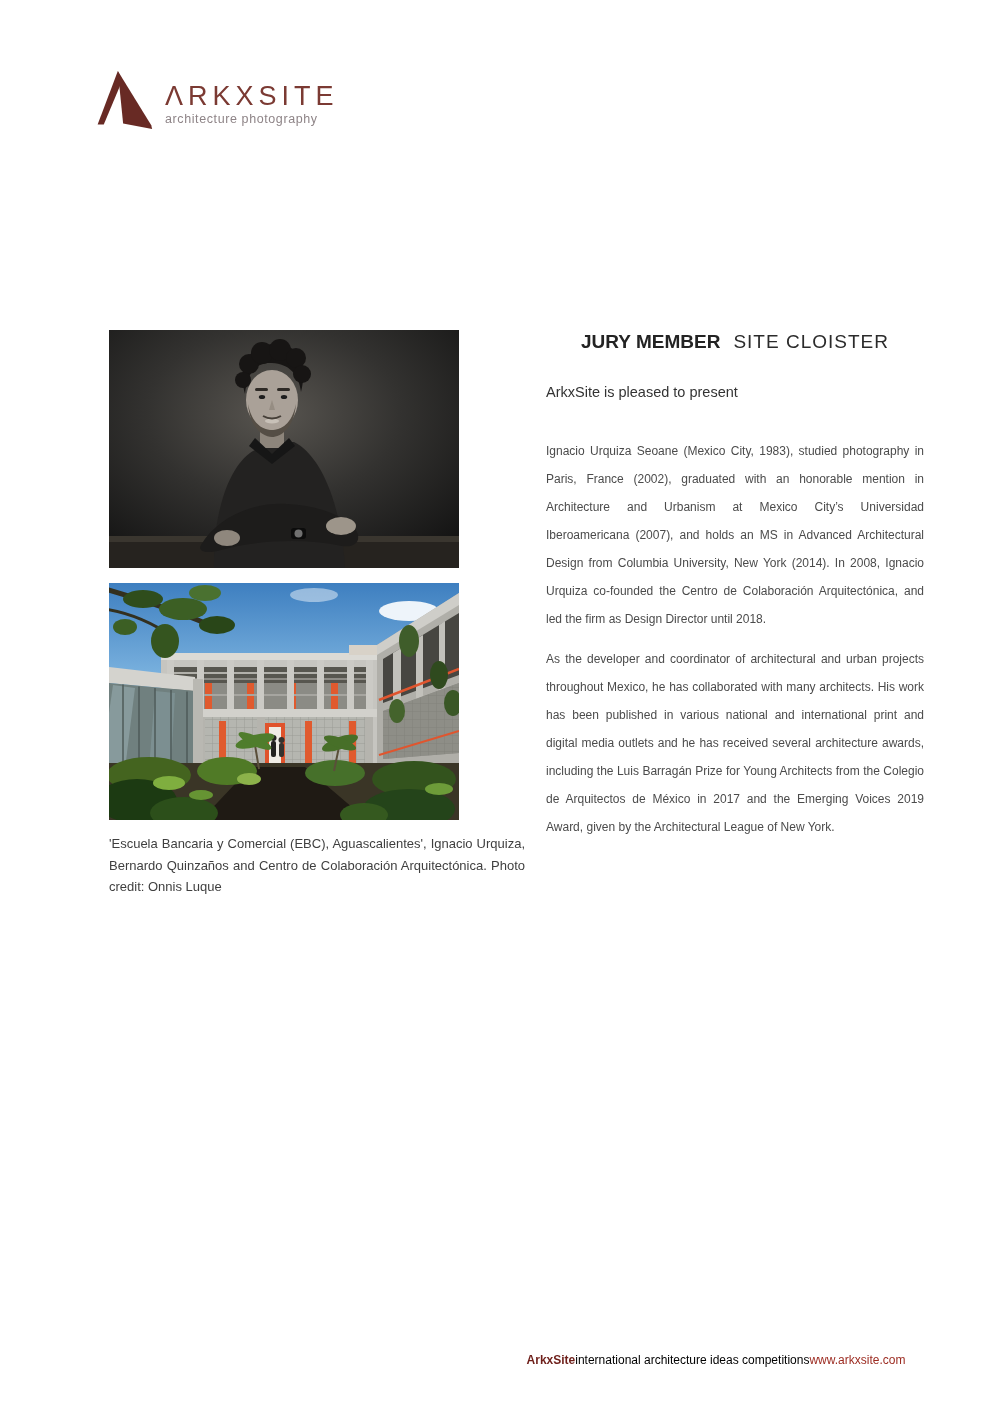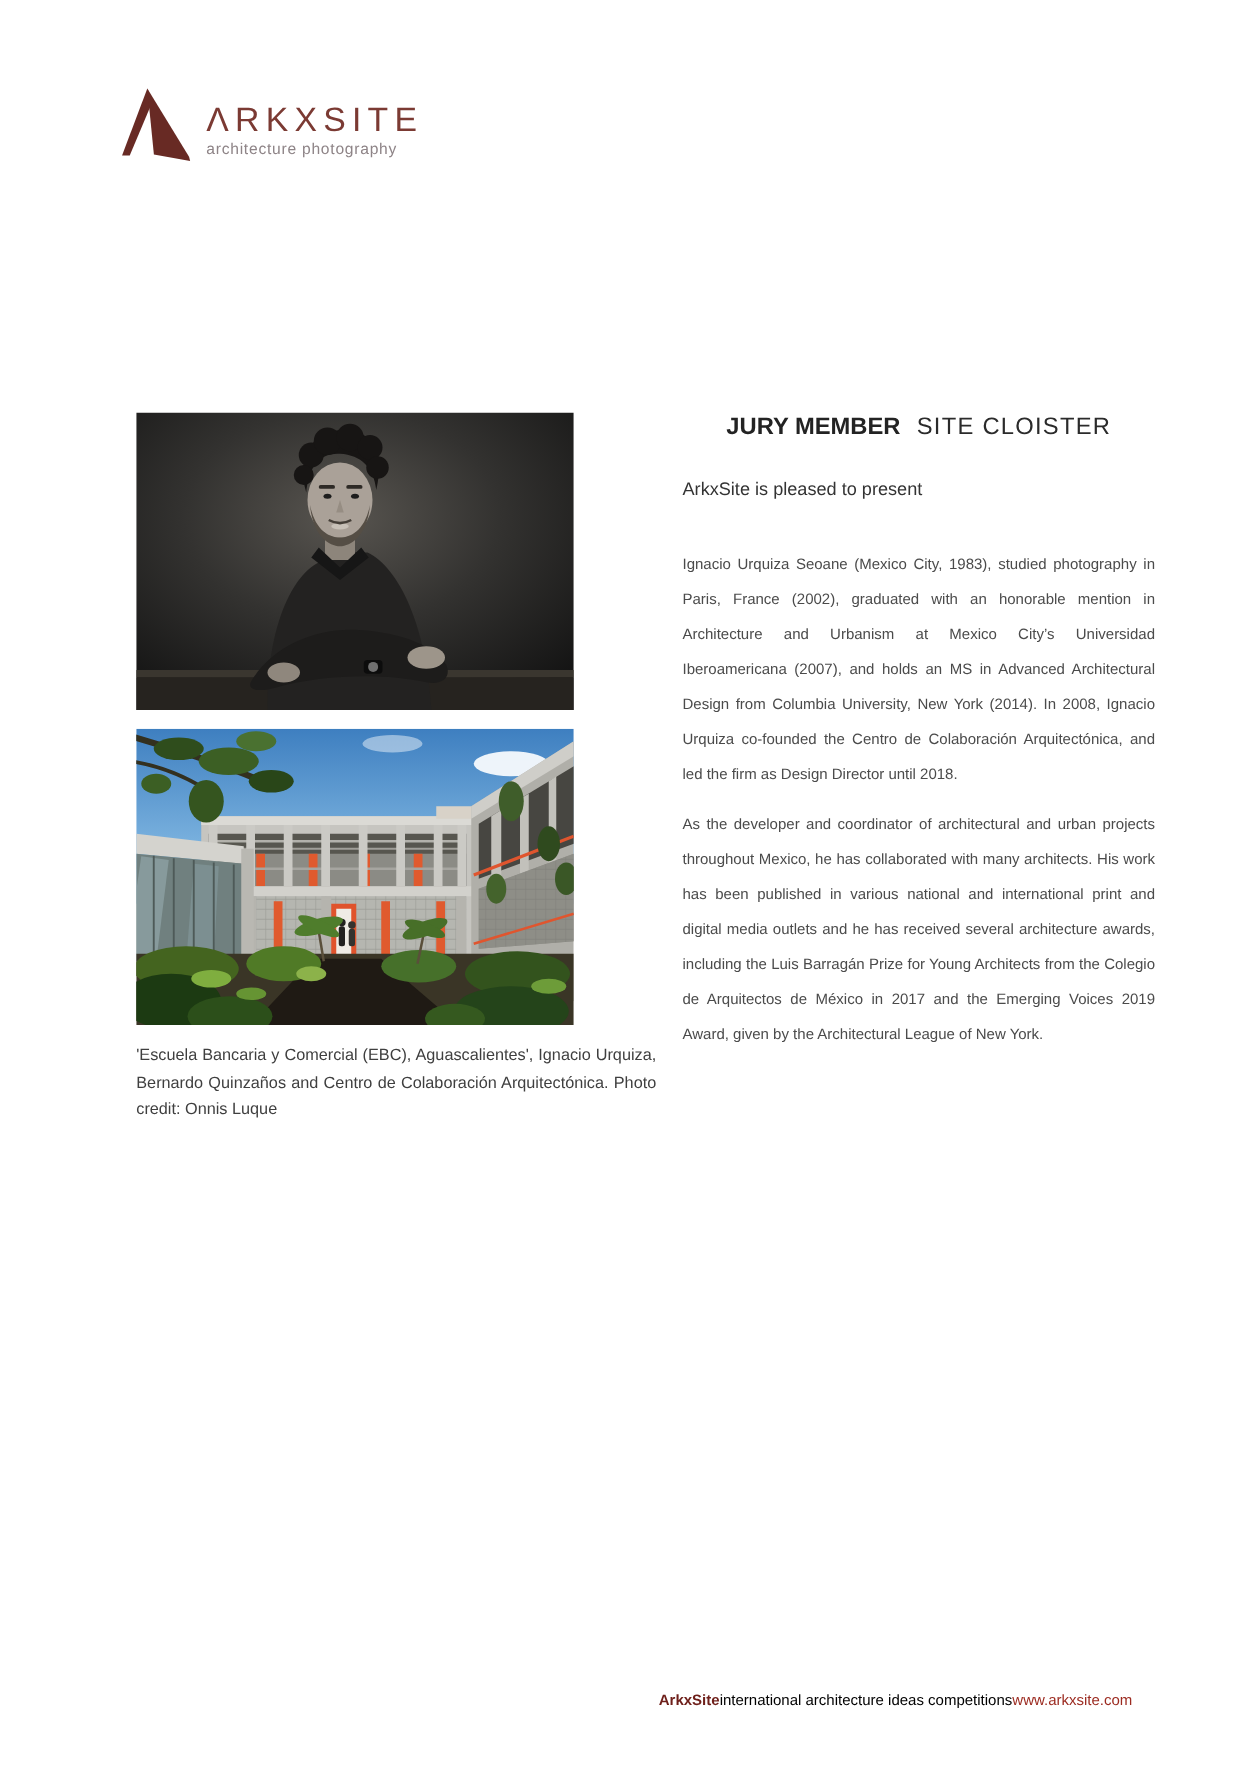--- a/index.html
+++ b/index.html
@@ -105,21 +105,21 @@
 
   
   .footer {
     position: absolute;
     left: 527px;
     top: 1352px;
     width: 378px;
     font-size: 12px;
     line-height: 16px;
     display: flex;
-    justify-content: space-between;
+    justify-content: center;
     align-items: baseline;
     white-space: nowrap;
   }
   .footer .f-brand { font-weight: 700; color: #6e1f1a; }
   .footer .f-text { color: #000000; }
   .footer .f-url { color: #9c2b21; text-decoration: none; cursor: pointer; }
 </style>
 </head>
 <body>
 

